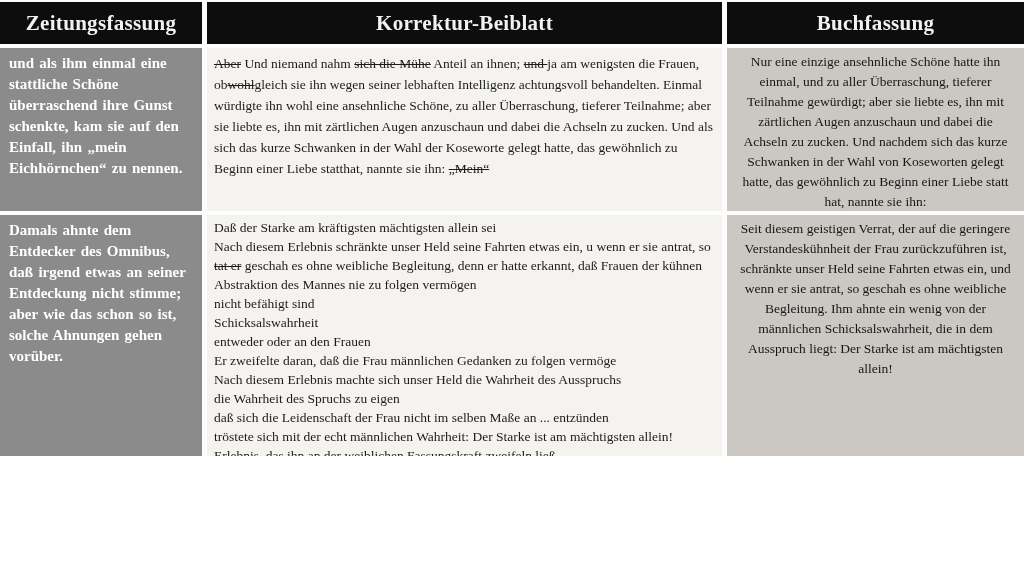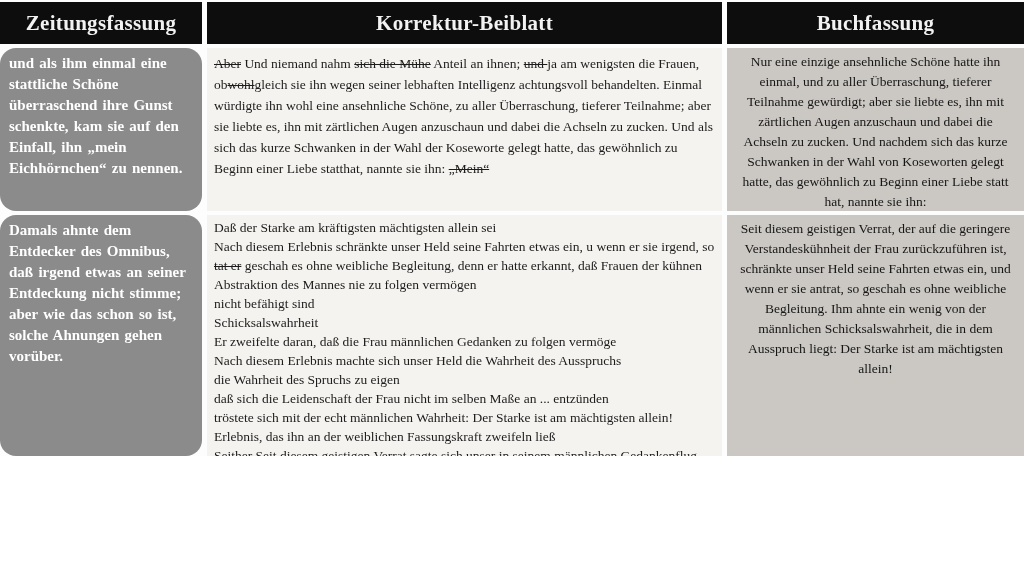--- a/index.html
+++ b/index.html
@@ -36,21 +36,20 @@
     overflow: hidden;
   }
   .cell-zeitung {
     background: #8b8b8b;
     color: #ffffff;
     font-weight: bold;
     font-size: 15px;
     line-height: 21px;
     padding: 5px 8px 4px 9px;
     word-spacing: 1.5px;
-    border-radius: 16px;
   }
   .cell-korrektur {
     background: #f5f3ef;
     color: #1c1c1c;
     font-size: 13.5px;
     line-height: 19px;
     padding: 3px 6px 2px 7px;
   }
   .cell-korrektur.row1 { line-height: 21px; padding-top: 5px; }
   .cell-buch {
@@ -87,23 +86,24 @@
     </div>
   <div class="cell cell-buch">
       <div class="line"><span>Nur eine einzige ansehnliche Schöne hatte ihn einmal, und zu aller Überraschung, tieferer Teilnahme gewürdigt; aber sie liebte es, ihn mit zärtlichen Augen anzuschaun und dabei die Achseln zu zucken. Und nachdem sich das kurze Schwanken in der Wahl von Koseworten gelegt hatte, das gewöhnlich zu Beginn einer Liebe statt hat, nannte sie ihn:</span></div>
     </div>
 
   <div class="cell cell-zeitung">
       <div class="line"><span>Damals ahnte dem Entdecker des Omnibus, daß irgend etwas an seiner Entdeckung nicht stimme;  aber wie das schon so ist, solche Ahnungen gehen vorüber.</span></div>
     </div>
   <div class="cell cell-korrektur">
       <div class="line"><span>Daß der Starke am kräftigsten mächtigsten allein sei</span></div>
-      <div class="line"><span>Nach diesem Erlebnis schränkte unser Held seine Fahrten etwas ein, u wenn er sie irgend, so </span><span class="strike">tat er</span><span> geschah es ohne weibliche Begleitung, denn er hatte erkannt, daß Frauen der kühnen Abstraktion des Mannes nie zu folgen vermögen</span></div>
+      <div class="line"><span>Nach diesem Erlebnis schränkte unser Held seine Fahrten etwas ein, u wenn er sie antrat, so </span><span class="strike">tat er</span><span> geschah es ohne weibliche Begleitung, denn er hatte erkannt, daß Frauen der kühnen Abstraktion des Mannes nie zu folgen vermögen</span></div>
       <div class="line"><span>nicht befähigt sind</span></div>
       <div class="line"><span>Schicksalswahrheit</span></div>
+      <div class="line"><span>entweder oder an den Frauen</span></div>
       <div class="line"><span>Er zweifelte daran, daß die Frau männlichen Gedanken zu folgen vermöge</span></div>
       <div class="line"><span>Nach diesem Erlebnis machte sich unser Held die Wahrheit des Ausspruchs</span></div>
       <div class="line"><span>die Wahrheit des Spruchs zu eigen</span></div>
       <div class="line"><span>daß sich die Leidenschaft der Frau nicht im selben Maße an ... entzünden</span></div>
       <div class="line"><span>tröstete sich mit der echt männlichen Wahrheit: Der Starke ist am mächtigsten allein!</span></div>
       <div class="line"><span>Erlebnis, das ihn an der weiblichen Fassungskraft zweifeln ließ</span></div>
       <div class="line"><span>Seither Seit diesem geistigen Verrat sagte sich unser in seinem männlichen Gedankenflug gestörte | – Held: machte sich – zu eigen</span></div>
     </div>
   <div class="cell cell-buch">
       <div class="line"><span>Seit diesem geistigen Verrat, der auf  die geringere Verstandeskühnheit der Frau zurückzuführen ist, schränkte unser Held  seine Fahrten etwas ein, und wenn er sie  antrat, so geschah es ohne weibliche Begleitung. Ihm ahnte ein wenig von der männlichen Schicksalswahrheit, die in  dem Ausspruch liegt: Der Starke ist am mächtigsten allein!</span></div>

